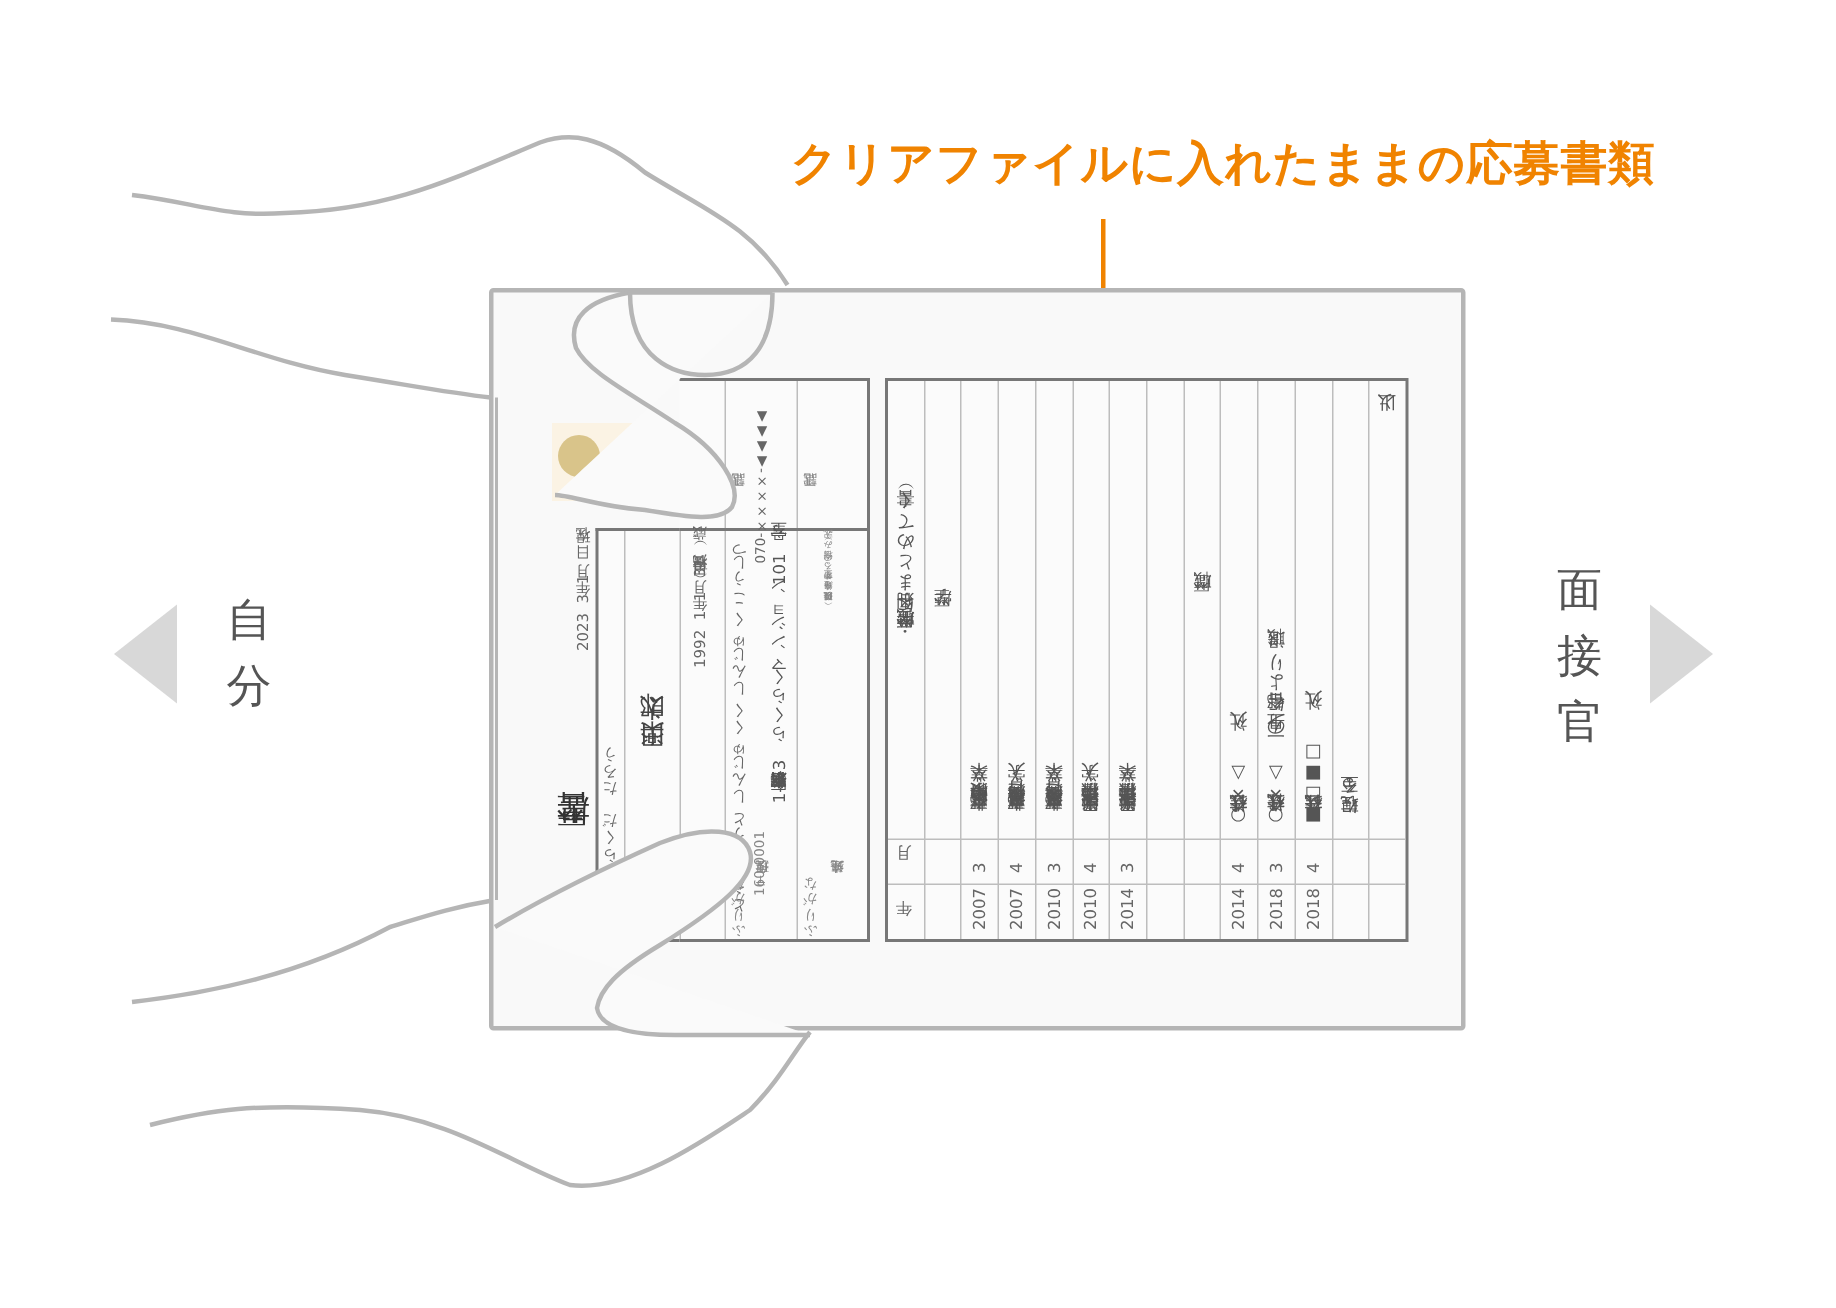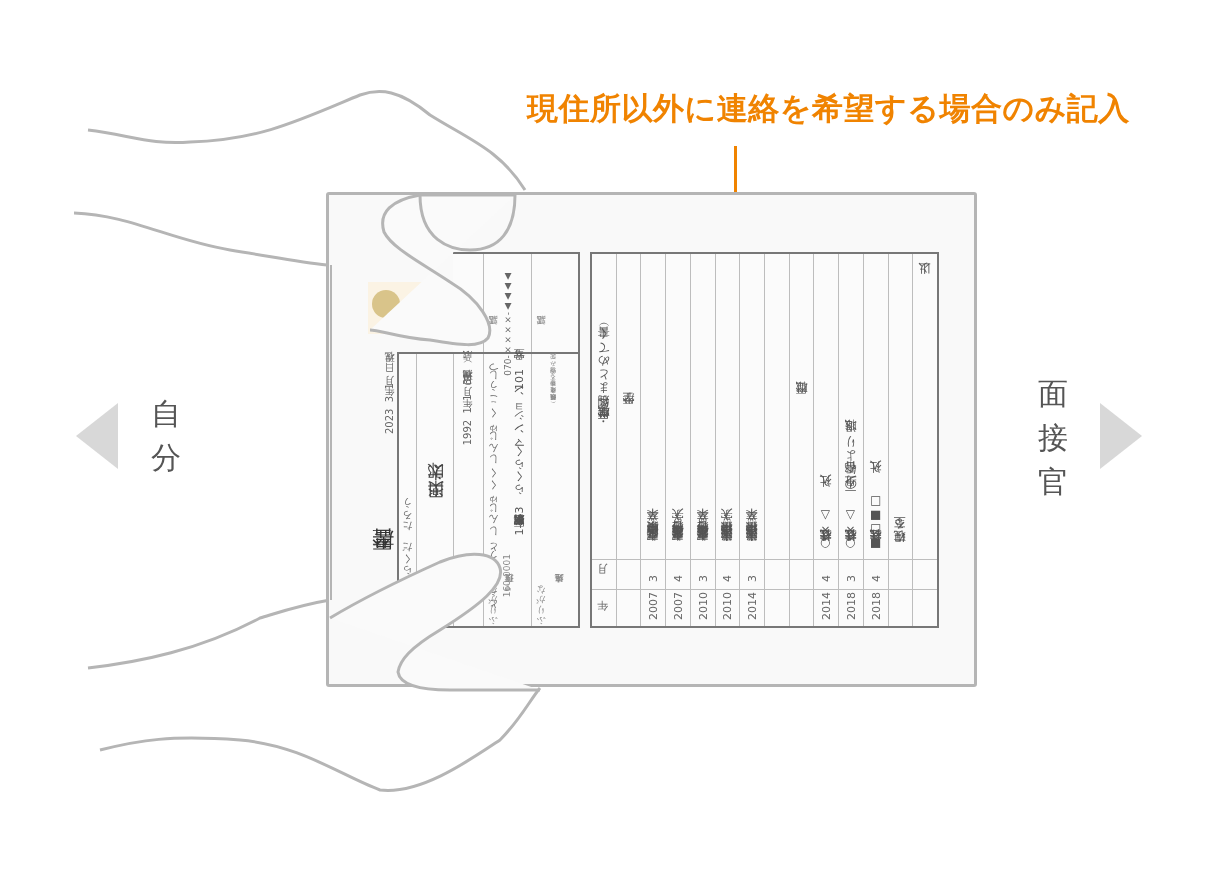--- a/index.html
+++ b/index.html
@@ -30,21 +30,21 @@
   .profile2 { left:397px; top:352px; width:57px; height:276px; border:2px solid #777; border-right:none; box-sizing:border-box; background:#fbfbfb; }
   .small { font-size:10px; color:#666; }
   .tiny { font-size:7px; color:#888; }
   .mid { font-size:11px; color:#555; }
   .name { font-size:17px; color:#444; }
   .photo { left:368px; top:282px; width:82px; height:52px; background:#fbf3e4; }
 </style>
 </head>
 <body>
 
-<div class="abs caption">現住所以外に連絡を希望する場合のみ記入</div>
+<div class="abs caption">クリアファイルに入れたままの応募書類</div>
 <div class="abs leader"></div>
 
 <svg class="abs" style="left:0;top:0" width="1224" height="872">
   <path d="M88 130 C130 135 150 145 190 142 C260 140 300 120 360 95 C380 88 400 90 430 115 C470 140 500 150 525 190" fill="none" stroke="#b5b5b5" stroke-width="3"></path>
   <path d="M74 213 C130 215 170 240 230 250 C280 258 300 262 327 265" fill="none" stroke="#b5b5b5" stroke-width="3"></path>
   <path d="M88 668 C140 662 200 650 260 618 C280 612 300 605 330 600" fill="none" stroke="#b5b5b5" stroke-width="3"></path>
   <path d="M100 750 C140 740 170 735 240 740 C300 745 340 775 380 790 C420 795 470 760 500 740 C520 720 530 700 540 688" fill="none" stroke="#b5b5b5" stroke-width="3"></path>
 </svg>
 
 <div class="abs folder"></div>

